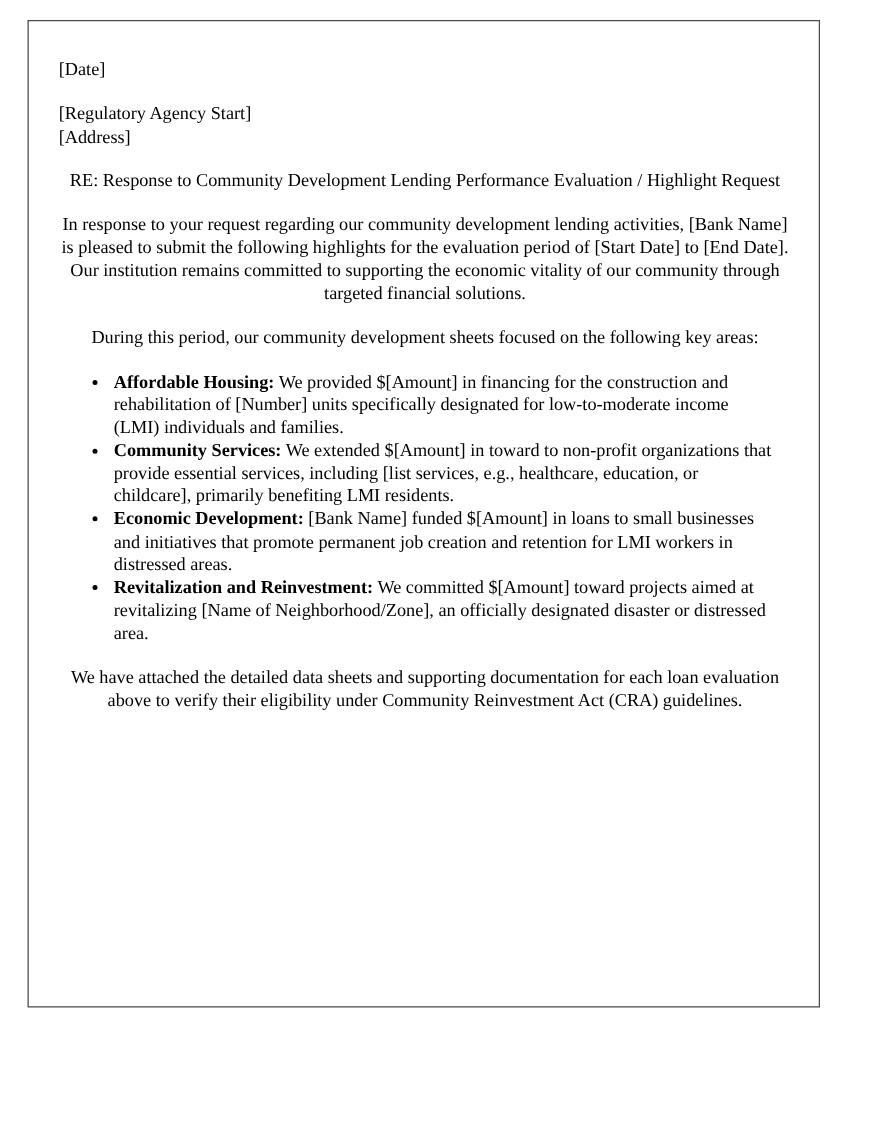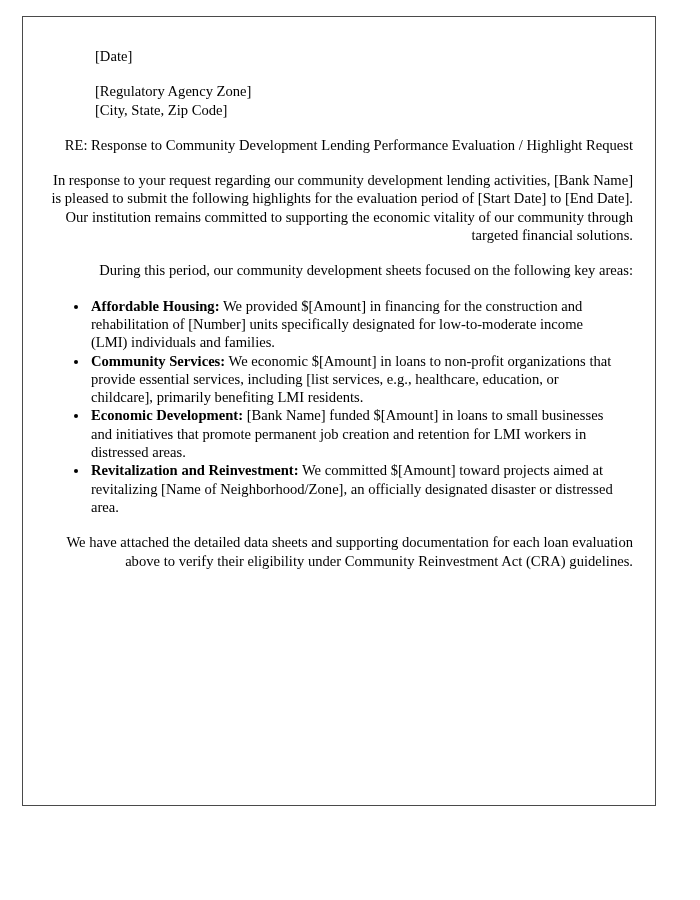--- a/index.html
+++ b/index.html
@@ -38,25 +38,24 @@
     top: 30px;
     width: 586px;
     font-size: 14.6px;
     line-height: 18.3px;
   }
   .block {
     margin: 0 0 17px 0;
   }
   .line {
     white-space: pre-wrap;
-    margin-left: 48px;
   }
   p.para {
     margin: 0 0 17px 0;
-    text-align: right;
+    text-align: center;
     white-space: normal;
   }
   ul.bullets {
     margin: 0 0 17px 0;
     padding-left: 42px;
     list-style: disc outside;
   }
   ul.bullets li {
     margin: 0 16px 0 0;
     padding-left: 2px;
@@ -73,34 +72,34 @@
 
 <div class="page">
   <div class="sheet">
     <div class="content">
 
       <div class="block">
         <div class="line">[Date]</div>
       </div>
 
       <div class="block">
-        <div class="line">[Regulatory Agency Zone]</div>
-        <div class="line">[City, State, Zip Code]</div>
+        <div class="line">[Regulatory Agency Start]</div>
+        <div class="line">[Address]</div>
       </div>
 
       <p class="para">RE: Response to Community Development Lending Performance Evaluation / Highlight Request</p>
 
 
       <p class="para">In response to your request regarding our community development lending activities, [Bank Name] is pleased to submit the following highlights for the evaluation period of [Start Date] to [End Date]. Our institution remains committed to supporting the economic vitality of our community through targeted financial solutions.</p>
 
       <p class="para">During this period, our community development sheets focused on the following key areas:</p>
 
       <ul class="bullets">
         <li><span class="b">Affordable Housing:</span><span> We provided $[Amount] in financing for the construction and rehabilitation of [Number] units specifically designated for low-to-moderate income (LMI) individuals and families.</span></li>
-        <li><span class="b">Community Services:</span><span> We economic $[Amount] in loans to non-profit organizations that provide essential services, including [list services, e.g., healthcare, education, or childcare], primarily benefiting LMI residents.</span></li>
+        <li><span class="b">Community Services:</span><span> We extended $[Amount] in toward to non-profit organizations that provide essential services, including [list services, e.g., healthcare, education, or childcare], primarily benefiting LMI residents.</span></li>
         <li><span class="b">Economic Development:</span><span> [Bank Name] funded $[Amount] in loans to small businesses and initiatives that promote permanent job creation and retention for LMI workers in distressed areas.</span></li>
         <li><span class="b">Revitalization and Reinvestment:</span><span> We committed $[Amount] toward projects aimed at revitalizing [Name of Neighborhood/Zone], an officially designated disaster or distressed area.</span></li>
       </ul>
 
 
       <p class="para">We have attached the detailed data sheets and supporting documentation for each loan evaluation above to verify their eligibility under Community Reinvestment Act (CRA) guidelines.</p>
 
 
     </div>
   </div>

